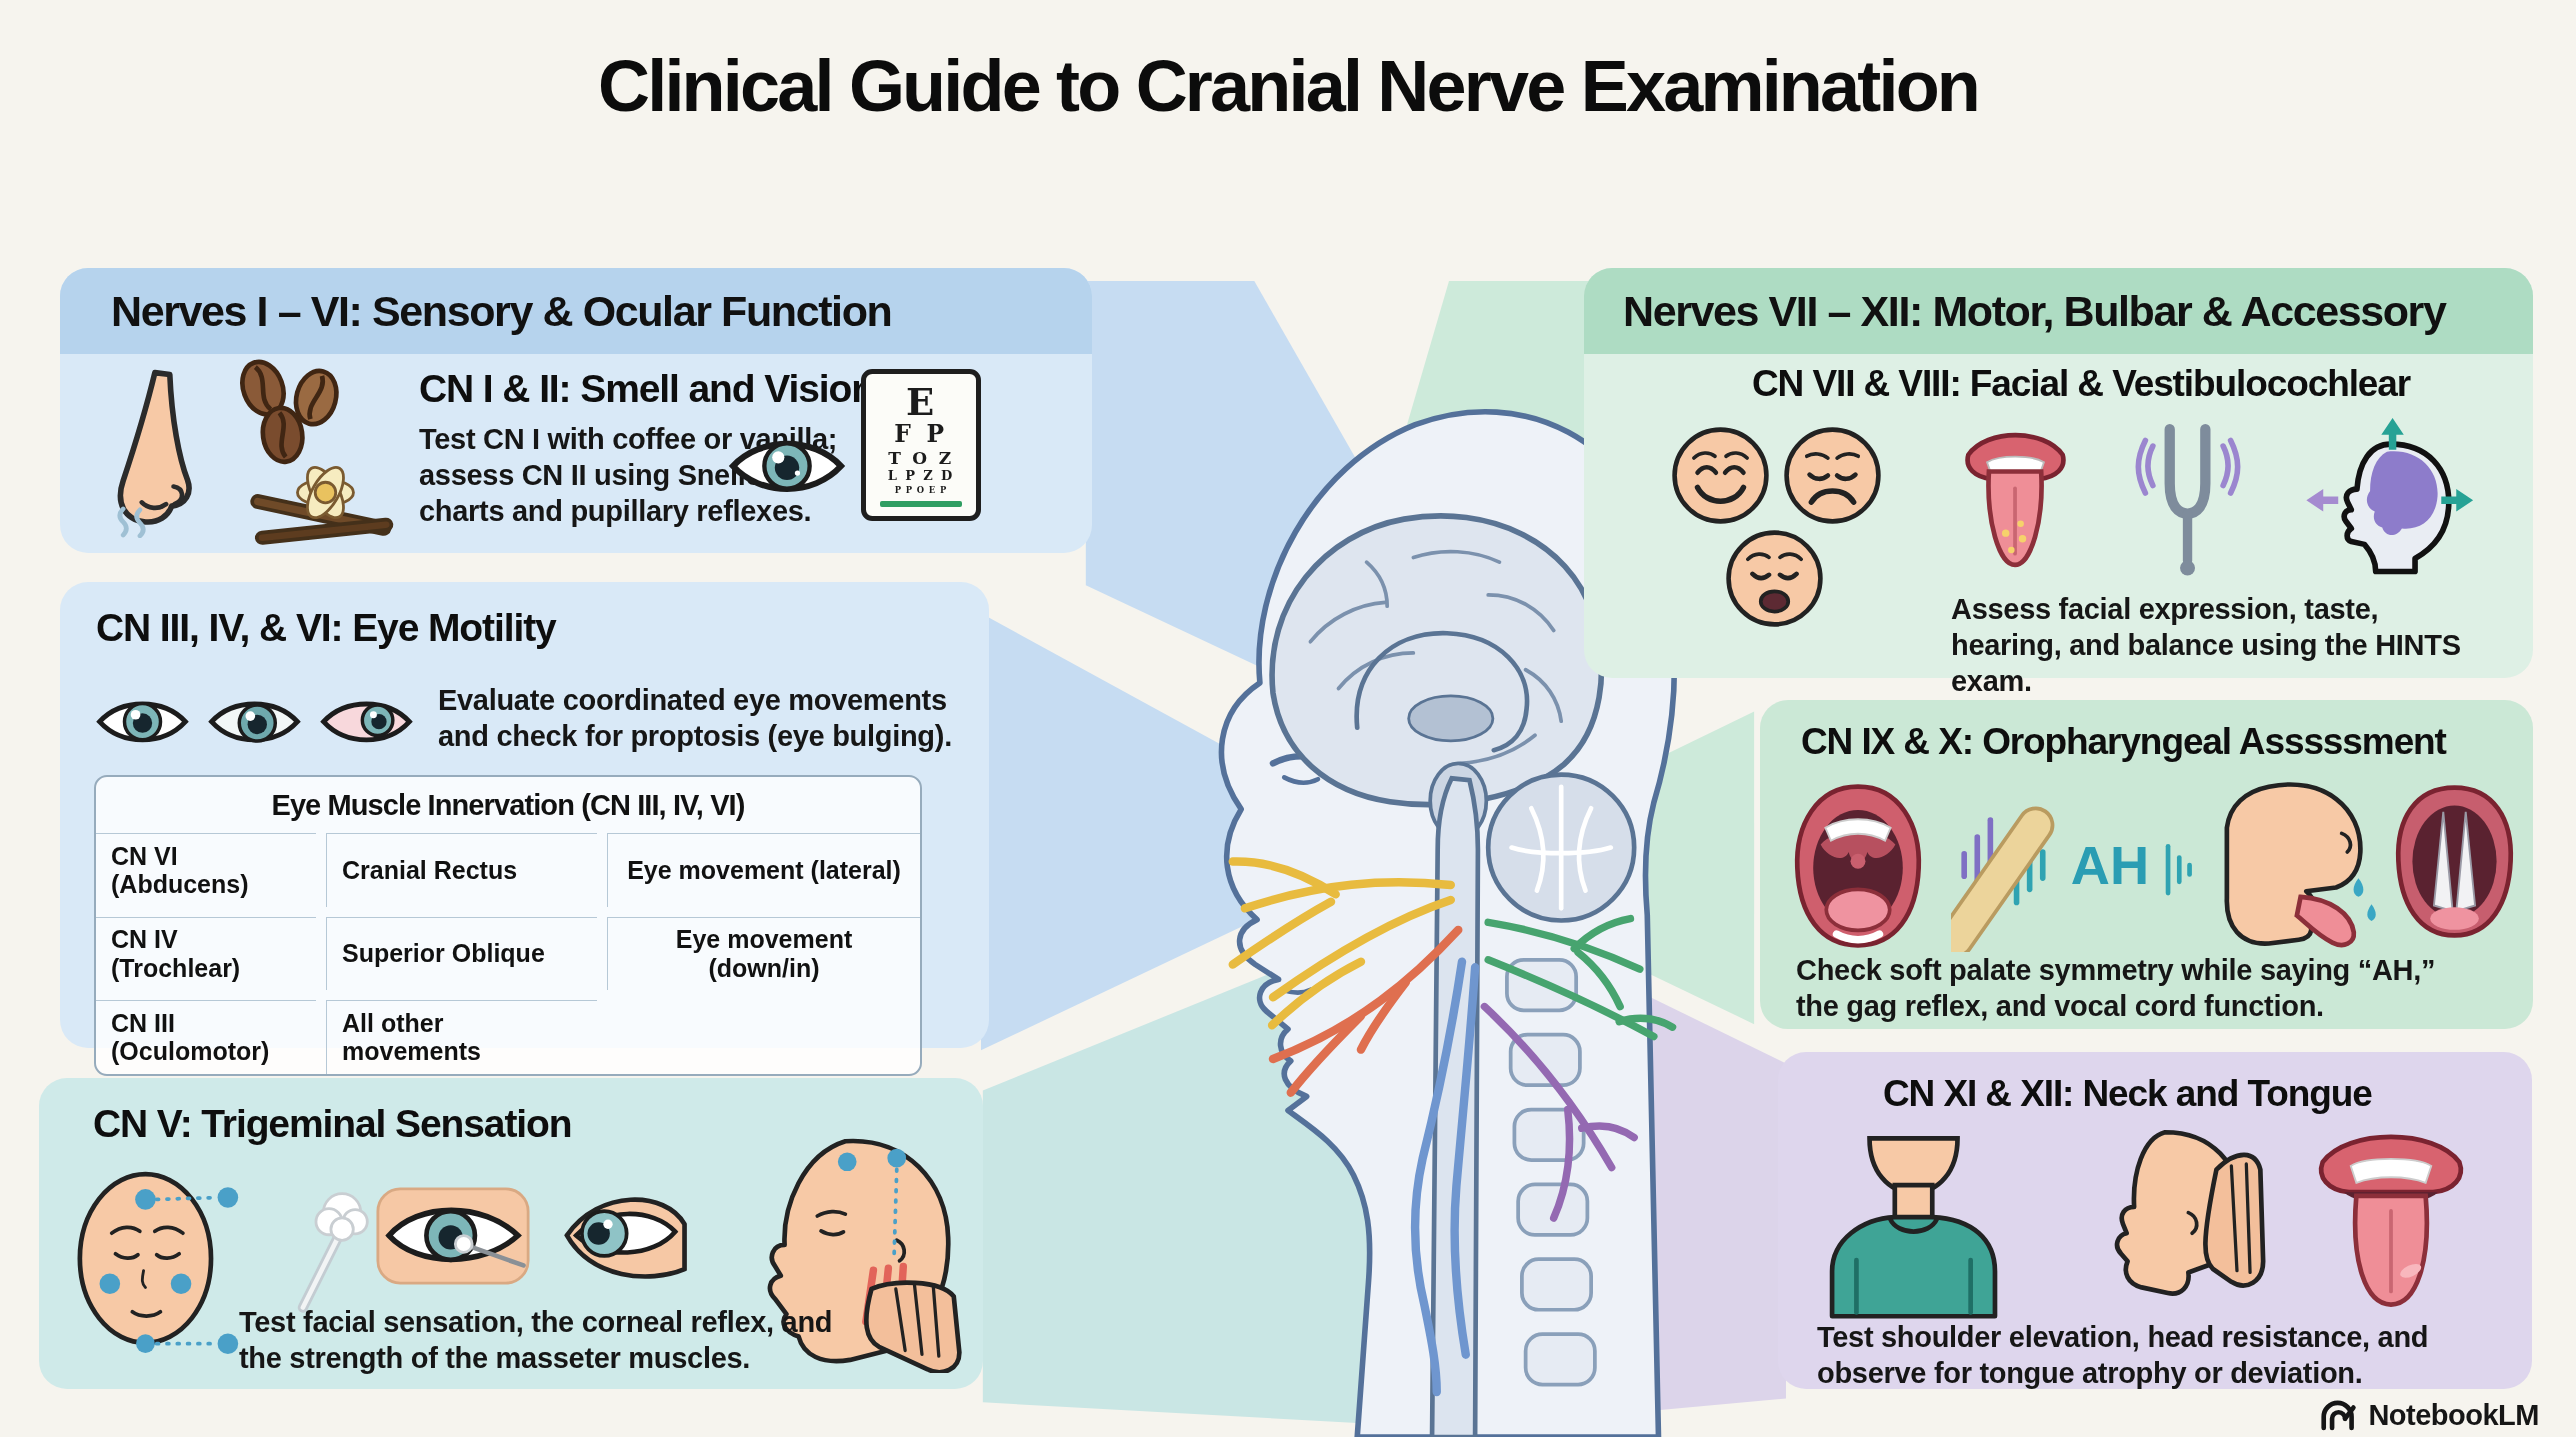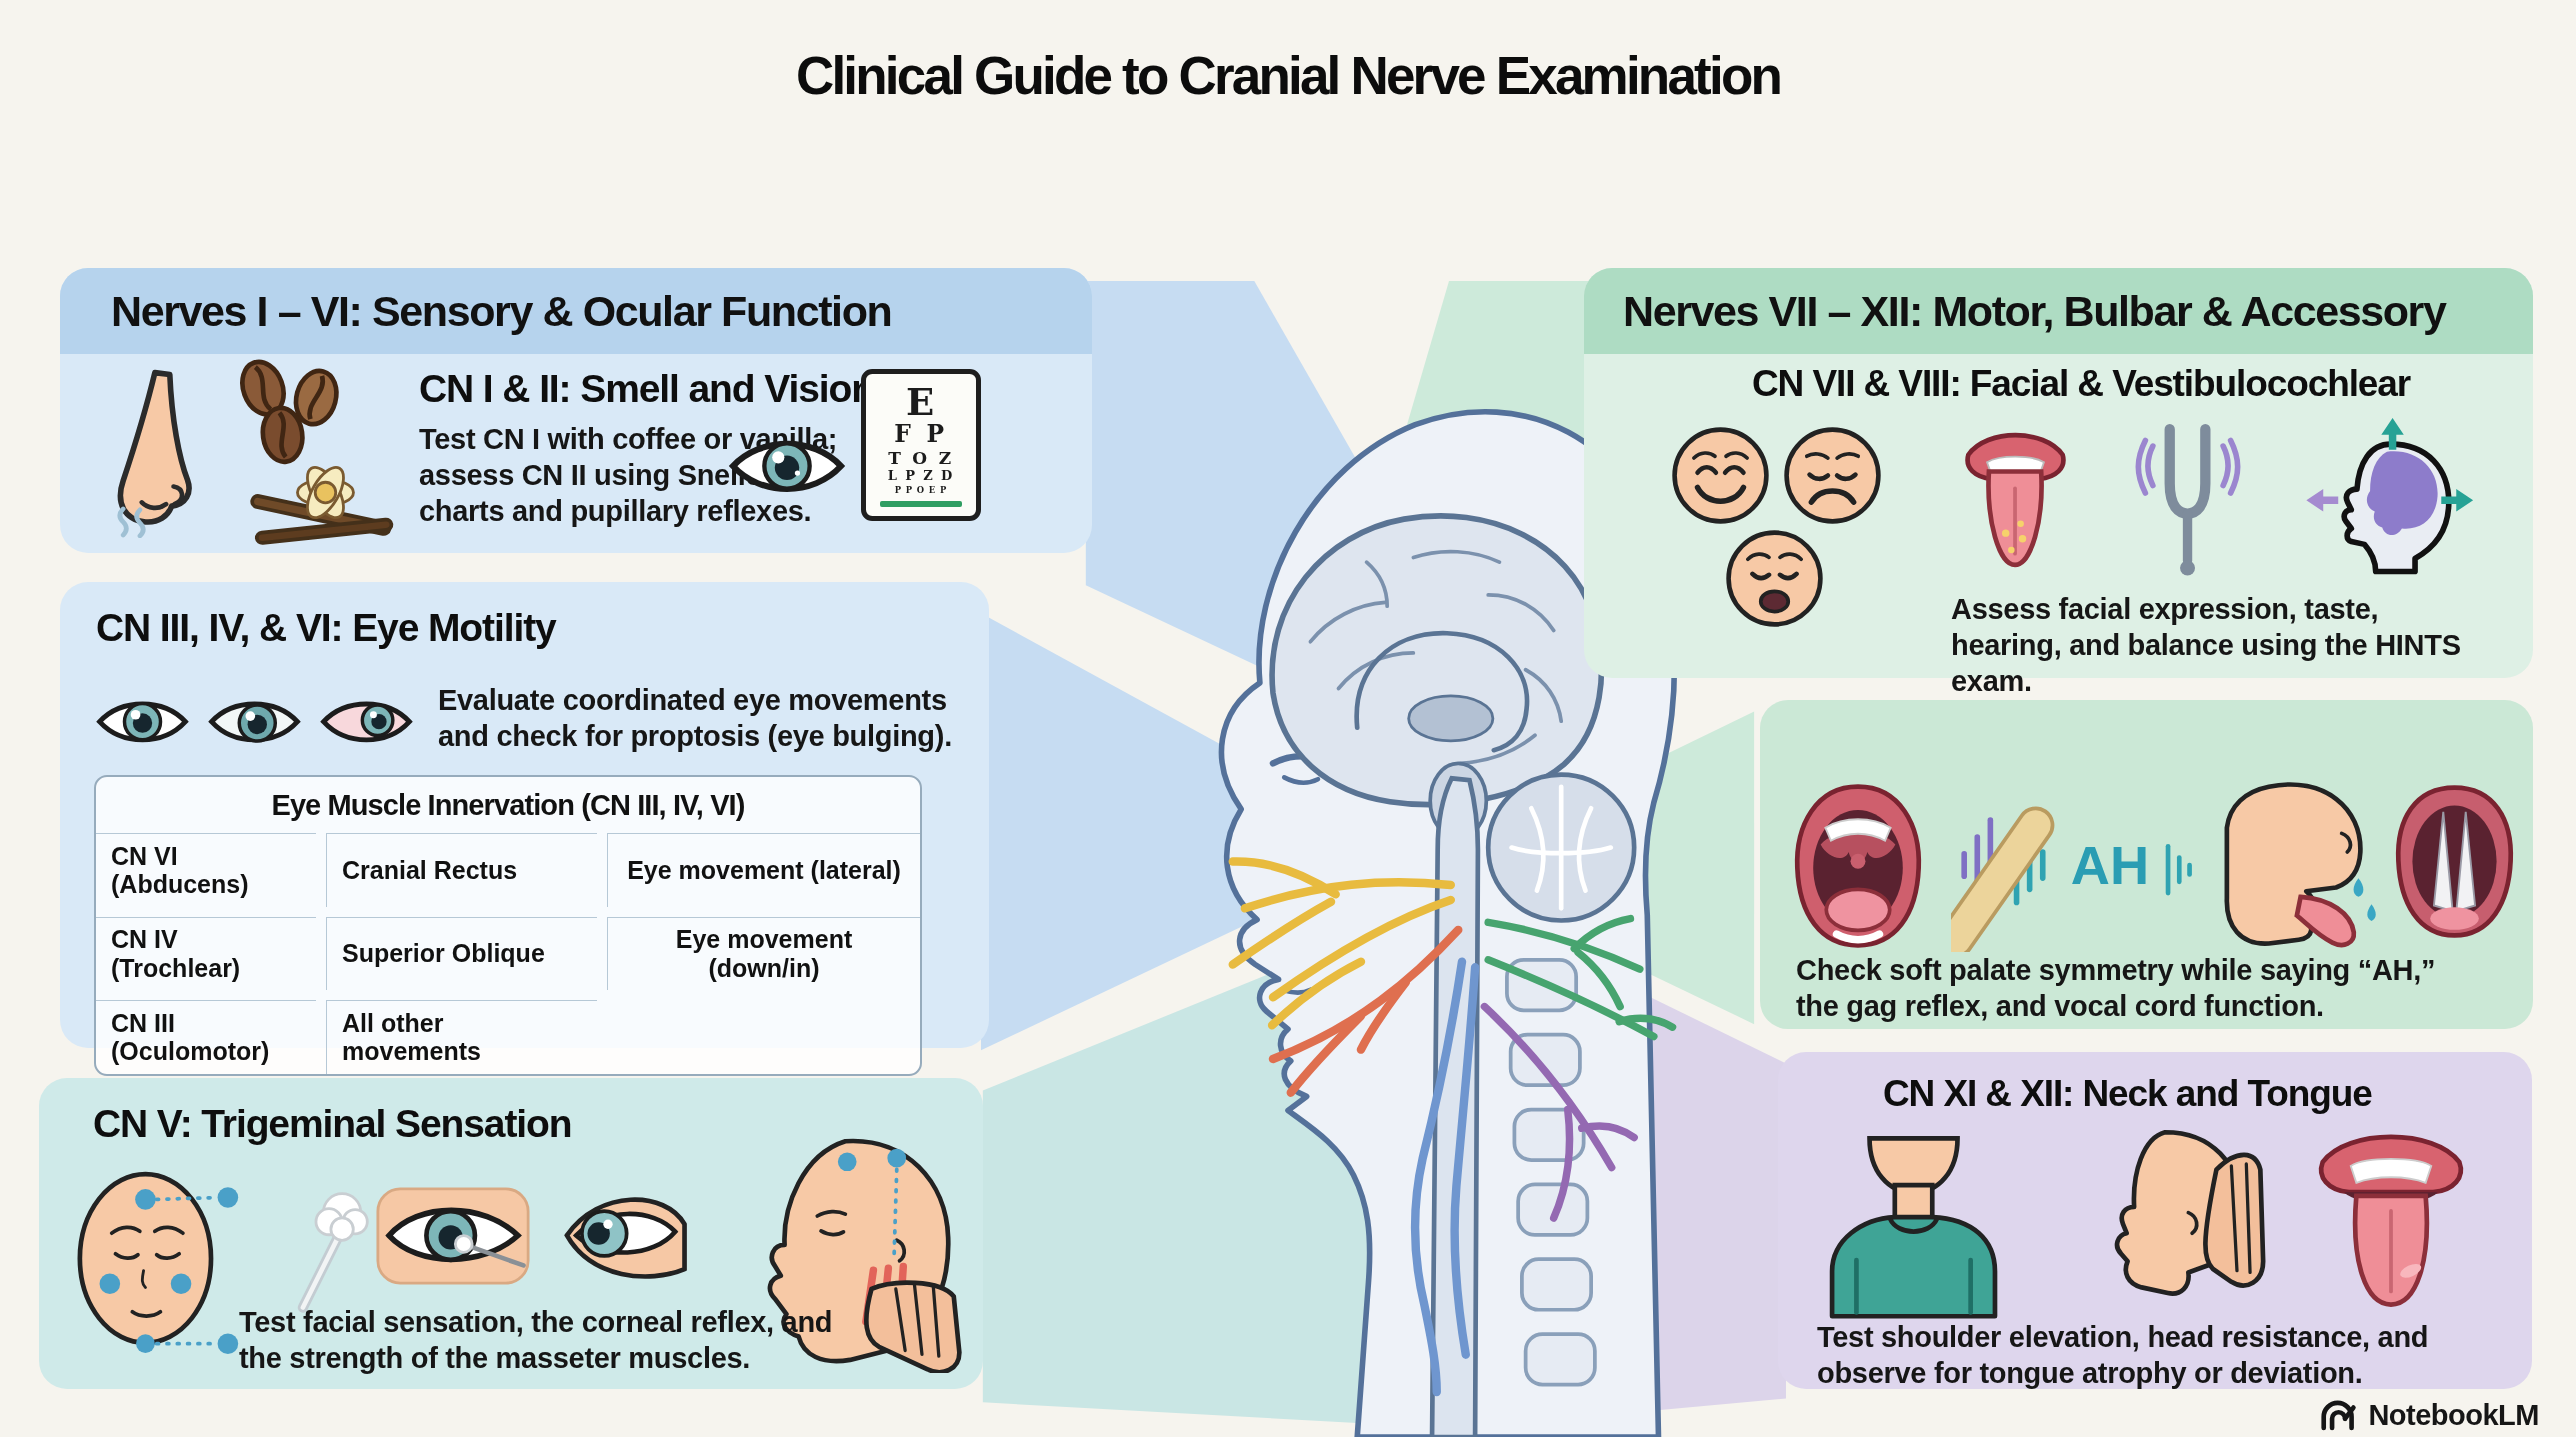--- a/index.html
+++ b/index.html
@@ -1,21 +1,21 @@
 <!DOCTYPE html>
 <html style="font-size:15px"><head>
 <meta charset="utf-8">
 <style>
   html,body{margin:0;padding:0;background:#e8e6e0;}
   #canvas{position:relative;width:2576px;height:1438px;background:#f6f4ee;overflow:hidden;
           font-family:"Liberation Sans",sans-serif;color:#111;}
   .abs{position:absolute;}
   svg{display:block;}
   
-  #main-title{left:0;top:45px;width:100%;text-align:center;font-size:53px;font-weight:800;
+  #main-title{left:0;top:45px;width:100%;text-align:center;font-size:72px;font-weight:800;
               letter-spacing:-2.8px;color:#0c0c0c;}
   
   .panel{position:absolute;border-radius:28px;}
   .band{position:absolute;left:0;top:0;width:100%;height:86px;border-radius:28px 28px 0 0;}
   .band-title{font-size:43px;font-weight:800;letter-spacing:-1.4px;line-height:86px;white-space:nowrap;}
   .h2{position:absolute;font-size:39px;font-weight:800;letter-spacing:-1.1px;color:#0e0e0e;white-space:nowrap;}
   .body-text{position:absolute;font-size:29px;font-weight:600;line-height:1.24;letter-spacing:-0.3px;color:#161616;}
   
   #panel-a{left:60px;top:268px;width:1032px;height:285px;background:#d9e9f7;}
   #panel-a .band{background:#b6d3ed;}
@@ -358,20 +358,21 @@
       <g fill="#26a295">
           <path d="M104 22 L104 6 L96 6 L108 -12 L120 6 L112 6 L112 22 Z" transform="translate(-6,14)"></path>
         <path d="M168 86 L184 86 L184 78 L202 90 L184 102 L184 94 L168 94 Z" transform="translate(-14,0)"></path>
         </g>
       <path d="M44 86 L28 86 L28 78 L10 90 L28 102 L28 94 L44 94 Z" fill="#a58bd0"></path>
     </svg>
     <div class="body-text" style="left:367px;top:324px;width:543px;">Assess facial expression, taste, hearing, and balance using the HINTS exam.</div>
   </div>
 
   <div id="panel-e" class="panel z3">
+    <div class="h2" style="left:41px;top:20.6px;font-size:37px;">CN IX &amp; X: Oropharyngeal Asssssment</div>
     <svg class="abs" width="140" height="173" viewBox="0 0 150 185" style="left:28px;top:79px;">
       <path d="M75 8 C120 8 142 50 140 95 C138 145 115 178 75 178 C35 178 12 145 10 95 C8 50 30 8 75 8 Z" fill="#cf5f6d" stroke="#7a2330" stroke-width="5"></path>
       <ellipse cx="75" cy="95" rx="48" ry="62" fill="#5a2230"></ellipse>
       <path d="M35 70 C48 52 102 52 115 70 C108 84 90 90 85 78 C82 92 68 92 65 78 C60 90 42 84 35 70 Z" fill="#b7505f"></path>
       <circle cx="75" cy="88" r="8" fill="#c95f6e"></circle>
       <path d="M40 52 C60 40 90 40 110 52 L104 66 C86 56 64 56 46 66 Z" fill="#ffffff" stroke="#ccc" stroke-width="2"></path>
       <ellipse cx="75" cy="140" rx="34" ry="22" fill="#ef93a0" stroke="#8c2f3a" stroke-width="4"></ellipse>
       <path d="M52 166 C66 174 84 174 98 166" fill="none" stroke="#ffffff" stroke-width="8" stroke-linecap="round"></path>
     </svg>
     <svg class="abs" width="248" height="173" viewBox="0 0 265 185" style="left:191px;top:79px;">

